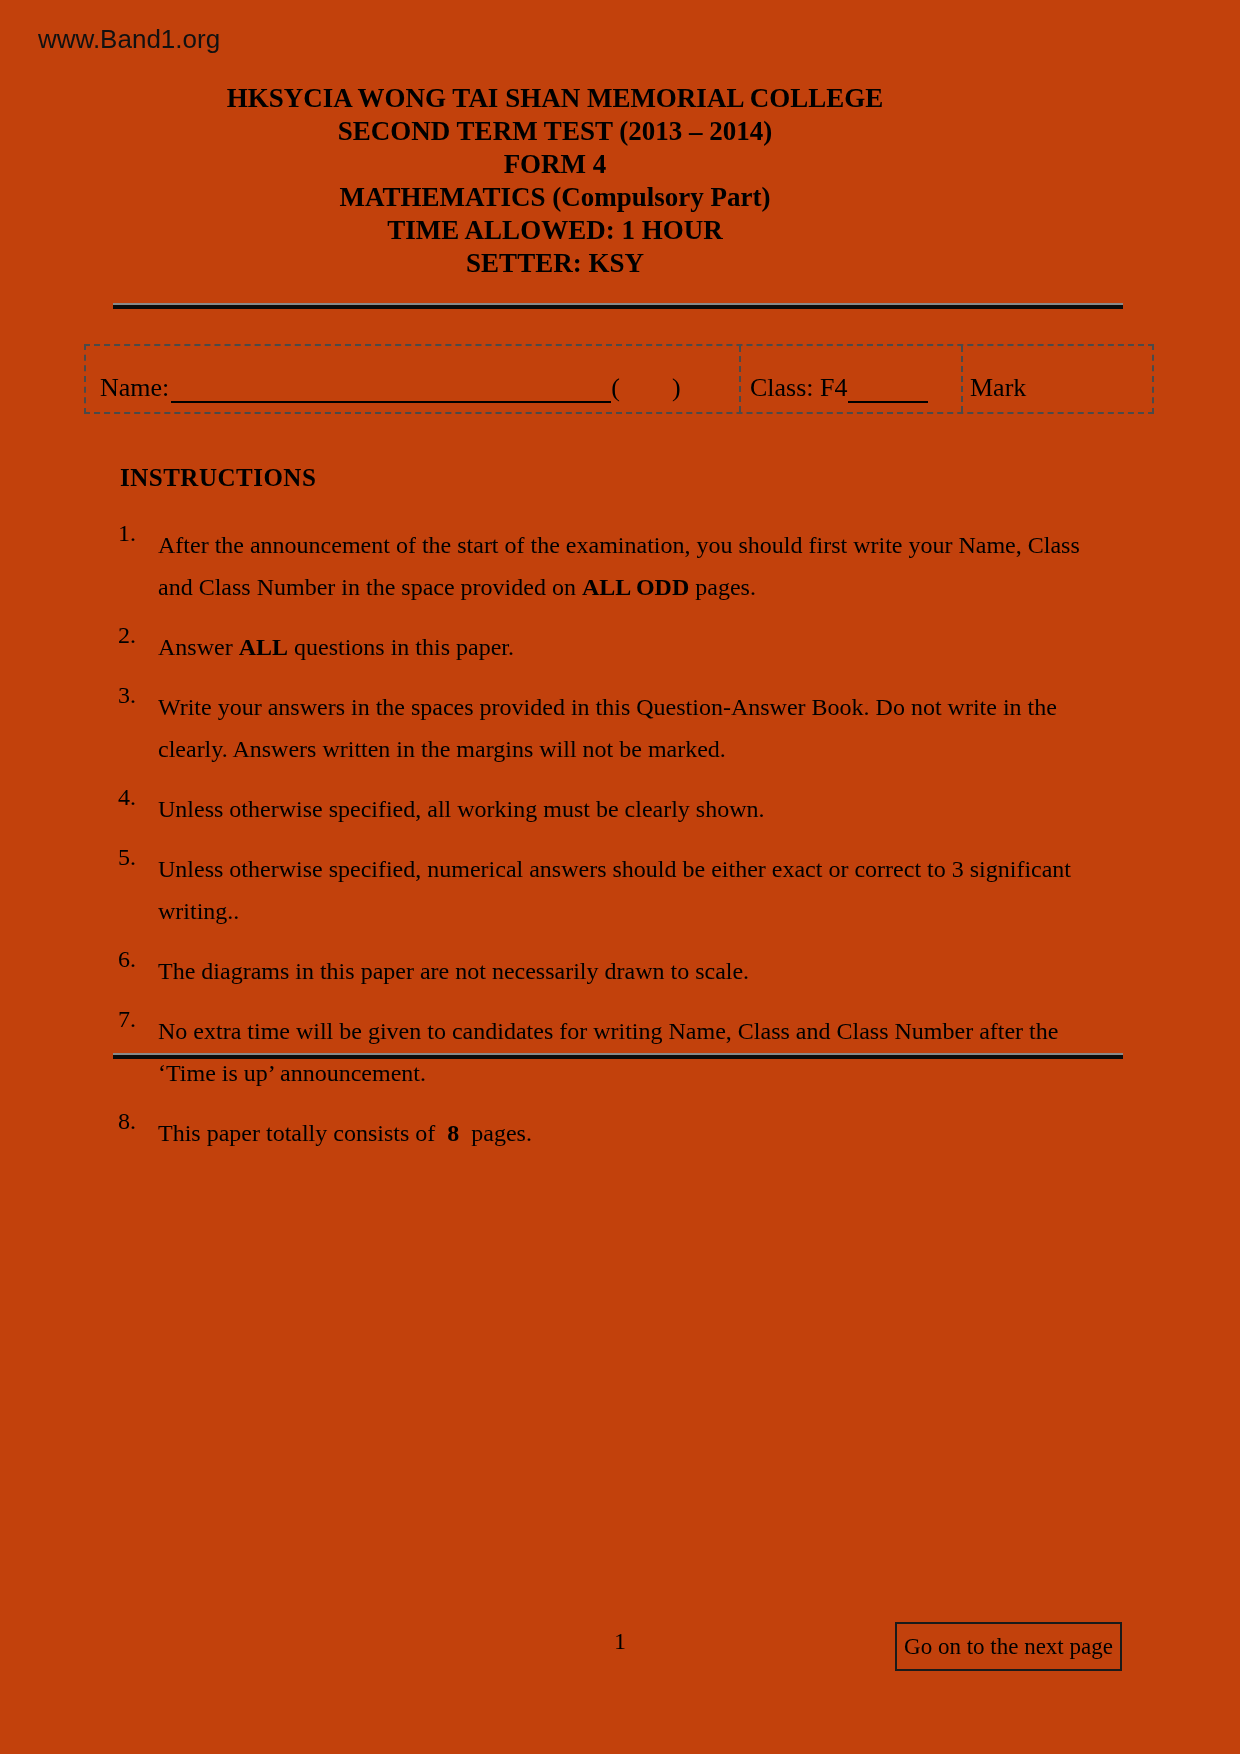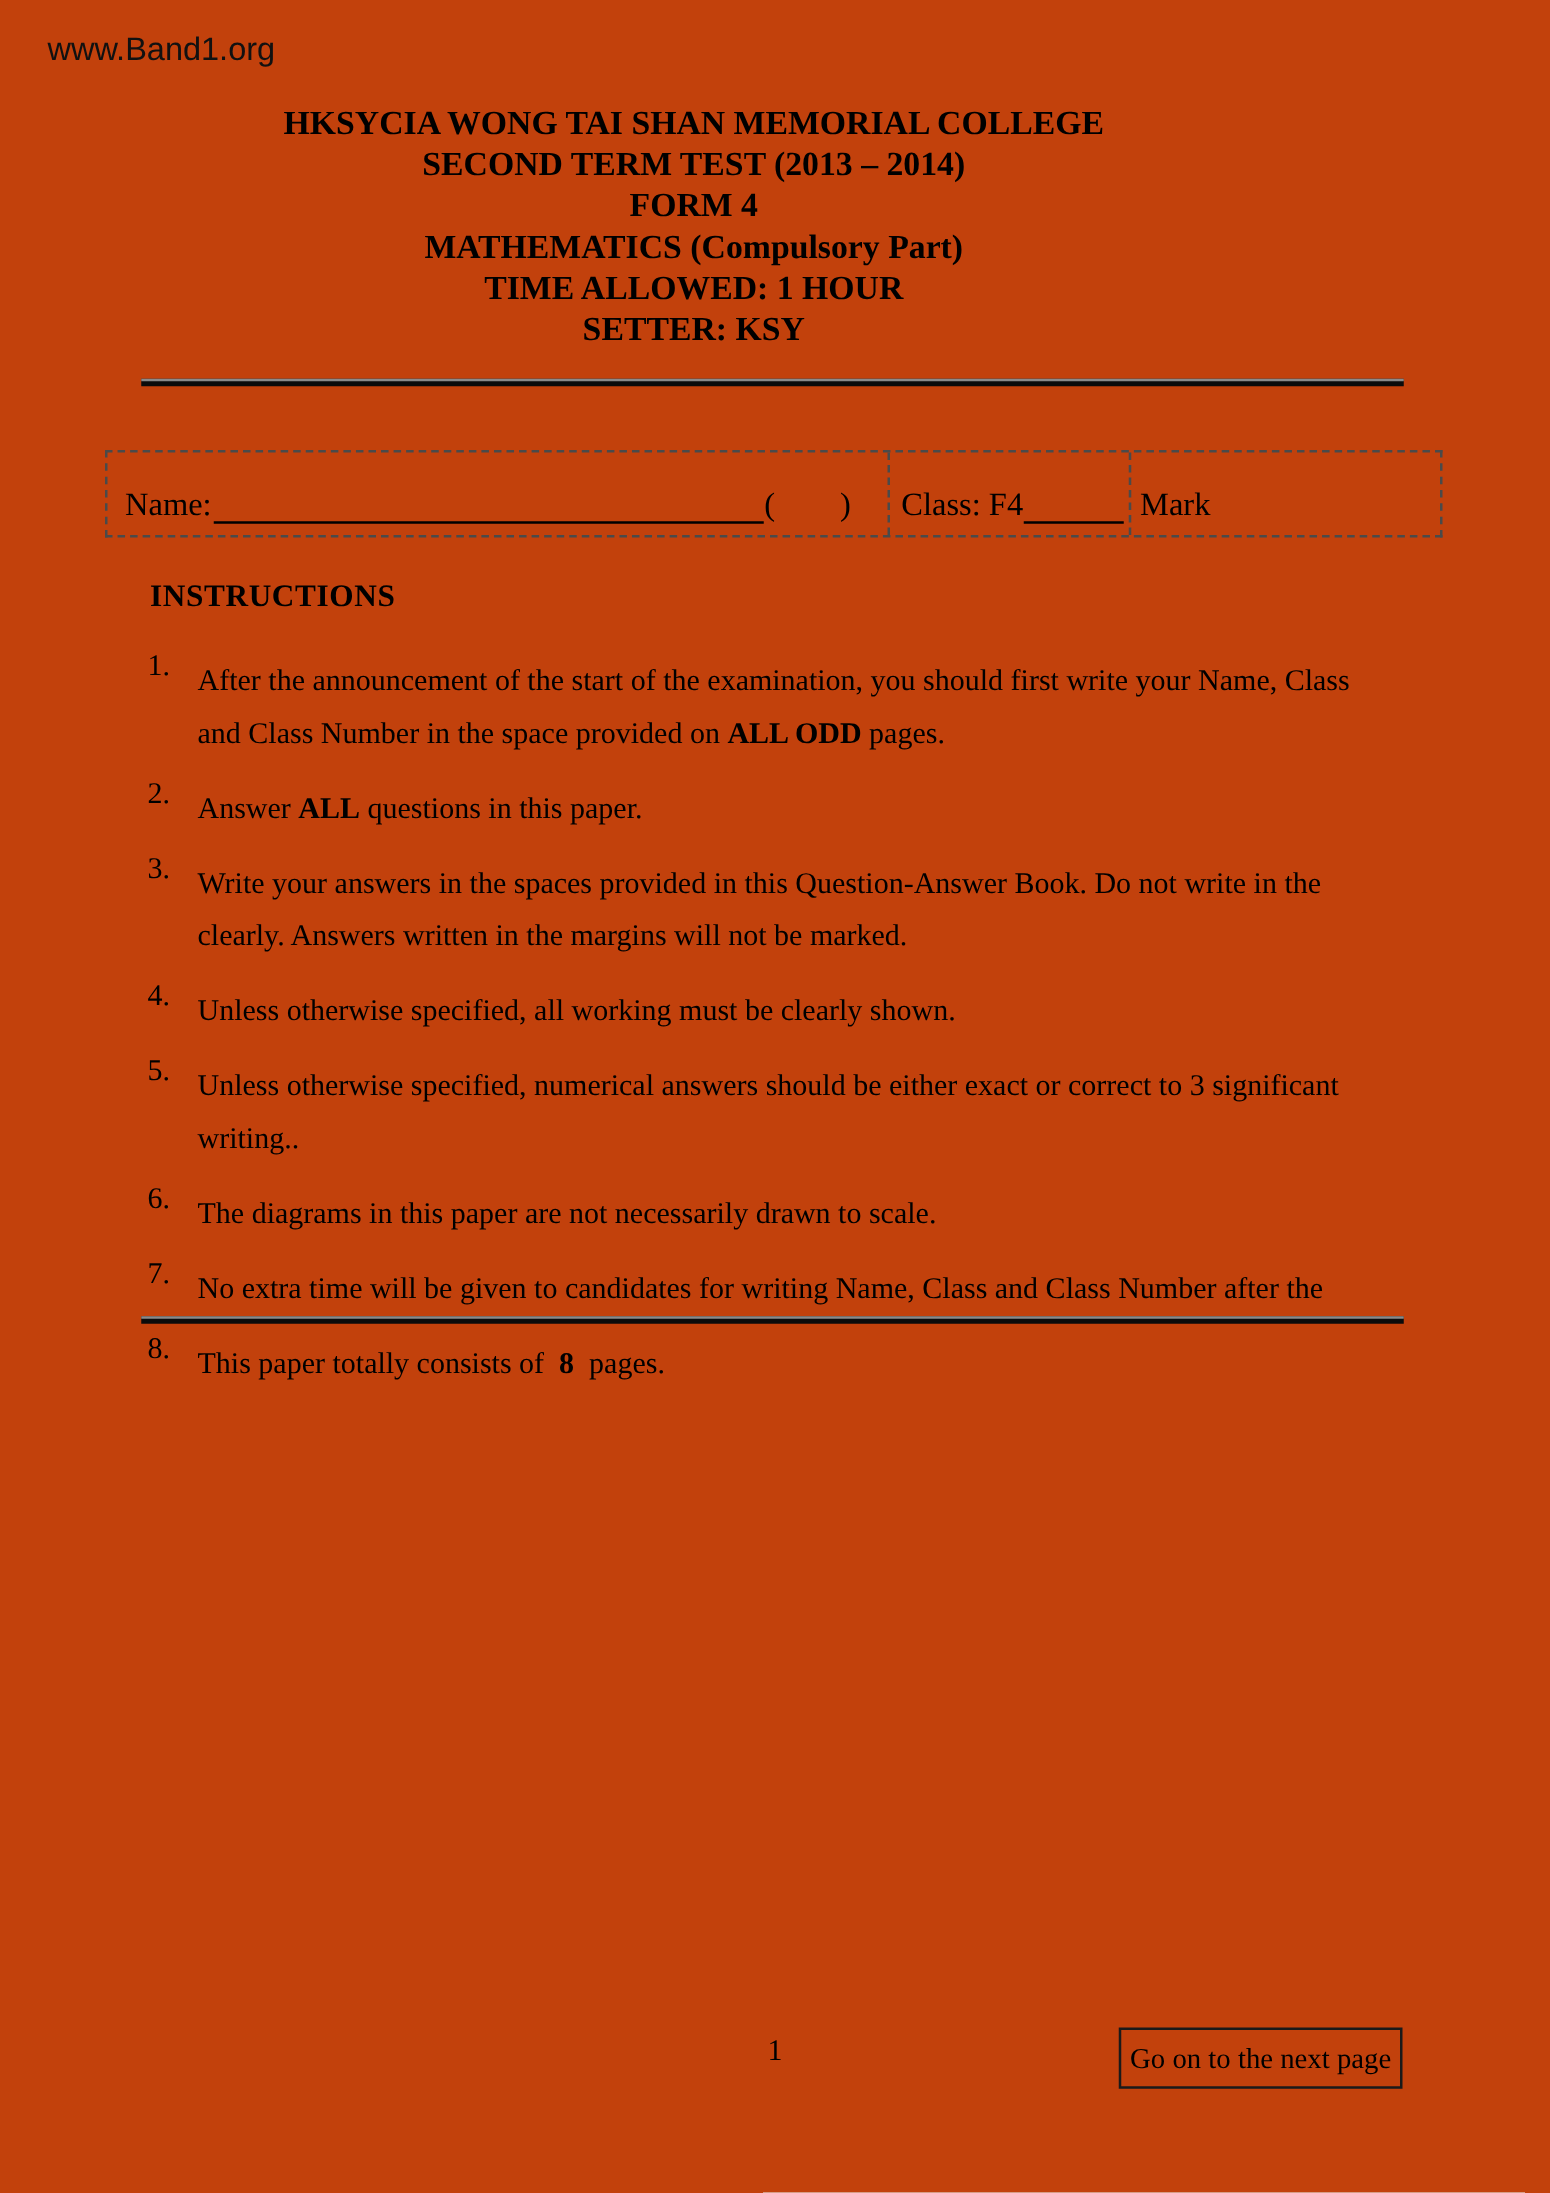--- a/index.html
+++ b/index.html
@@ -24,23 +24,23 @@
   .title-line { white-space:nowrap; }
 
   .rule {
     position:absolute; left:113px; width:1010px; height:4px;
     background:#0b0b0b; border-top:2px solid #8a8a8a;
   }
   .rule-top { top:303px; }
   .rule-mid { top:1053px; }
 
   .info-box {
-    position:absolute; left:84px; top:360px; width:1070px; height:70px;
+    position:absolute; left:84px; top:344px; width:1070px; height:70px;
     box-sizing:border-box; border:2px dashed #4a4a4a;
-    display:flex; font-size:26px;
+    display:flex; font-size:26px;gap:29px;
   }
   .cell {
     display:flex; align-items:flex-end;
     box-sizing:border-box; padding-bottom:9px;
   }
   .cell-name  { width:624px; padding-left:14px; }
   .cell-class { width:193px; border-left:2px dashed #4a4a4a; padding-left:9px; }
   .cell-mark  { flex:1;      border-left:2px dashed #4a4a4a; padding-left:7px; }
   .blank-line { border-bottom:2px solid #000; height:30px; }
   .name-blank  { width:440px; margin-left:2px; }
@@ -143,20 +143,21 @@
         <div class="inst-item">
           <div class="inst-num">6.</div>
           <div class="inst-text">
             <div class="inst-line"><span>The diagrams in this paper are not necessarily drawn to scale.</span></div>
           </div>
         </div>
         <div class="inst-item">
           <div class="inst-num">7.</div>
           <div class="inst-text">
             <div class="inst-line"><span>No extra time will be given to candidates for writing Name, Class and Class Number after the</span></div>
+            <div class="inst-line"><span>‘Time is up’ announcement.</span></div>
           </div>
         </div>
         <div class="inst-item">
           <div class="inst-num">8.</div>
           <div class="inst-text">
             <div class="inst-line"><span>This paper totally consists of &nbsp;</span><b>8</b><span>&nbsp; pages.</span></div>
           </div>
         </div>
       </div>
   </div>

